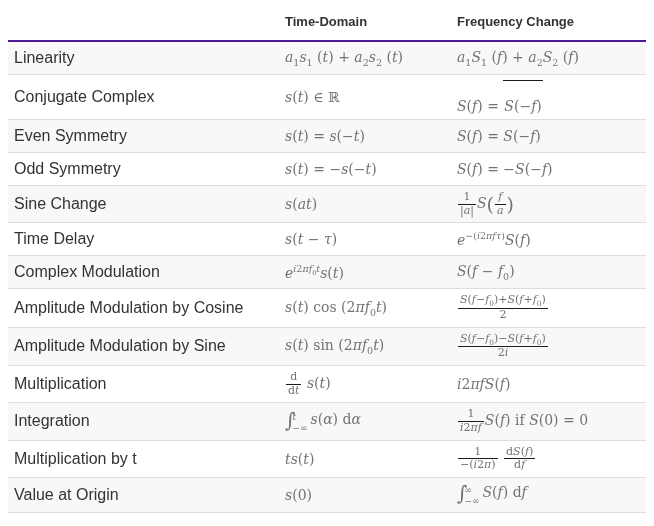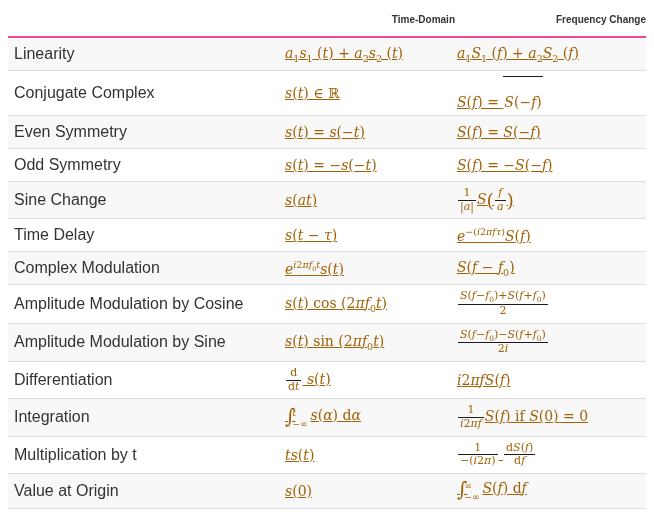--- a/index.html
+++ b/index.html
@@ -16,26 +16,26 @@
   table.props {
     border-collapse: collapse;
     width: 638px;
     table-layout: fixed;
   }
   col.col-prop { width: 275px; }
   col.col-time { width: 172px; }
   col.col-freq { width: 191px; }
 
   thead th {
-    text-align: right;
-    font-size: 10px;
+    text-align: left;
+    font-size: 13px;
     font-weight: bold;
     color: #333333;
     padding: 12px 0 11px 2px;
-    border-bottom: 2px solid #ec4899;
+    border-bottom: 2px solid #4c1d95;
   }
   thead th.first { padding-left: 6px; }
 
   tbody tr { background: #ffffff; }
   tbody tr:nth-child(odd) { background: #f8f8f8; }
 
   tbody td {
     border-bottom: 1px solid #dddddd;
     vertical-align: middle;
     padding: 5px 2px;
@@ -43,23 +43,22 @@
     color: #333333;
     overflow: hidden;
   }
   td.c-label { padding-left: 6px; min-height: 16px; }
   tbody tr td { height: 22px; }
 
   
   .m {
     font-family: "DejaVu Serif", serif;
     font-size: 14px;
-    color: #a16207;
+    color: #737373;
     white-space: nowrap;
-    text-decoration: underline;
   }
   .m .m-it { font-style: italic; }
   .m .m-rm { font-style: normal; }
   .m .m-big {
     font-style: normal;
     font-size: 20px;
     line-height: 1;
     vertical-align: middle;
   }
   .m .m-bp {
@@ -153,21 +152,21 @@
     <td class="c-label">Amplitude Modulation by Cosine</td>
     <td class="c-math m"><span class="m-it">s</span><span class="m-rm">(</span><span class="m-it">t</span><span class="m-rm">) cos (2</span><span class="m-it">π</span><span class="m-it">f</span><sub><span class="m-rm">0</span></sub><span class="m-it">t</span><span class="m-rm">)</span></td>
     <td class="c-math m"><span class="m-frac"><span class="m-num"><span class="m-it">S</span><span class="m-rm">(</span><span class="m-it">f</span><span class="m-rm">−</span><span class="m-it">f</span><sub><span class="m-rm">0</span></sub><span class="m-rm">)+</span><span class="m-it">S</span><span class="m-rm">(</span><span class="m-it">f</span><span class="m-rm">+</span><span class="m-it">f</span><sub><span class="m-rm">0</span></sub><span class="m-rm">)</span></span><span class="m-den"><span class="m-rm">2</span></span></span></td>
   </tr>
         <tr class="prop-row">
     <td class="c-label">Amplitude Modulation by Sine</td>
     <td class="c-math m"><span class="m-it">s</span><span class="m-rm">(</span><span class="m-it">t</span><span class="m-rm">) sin (2</span><span class="m-it">π</span><span class="m-it">f</span><sub><span class="m-rm">0</span></sub><span class="m-it">t</span><span class="m-rm">)</span></td>
     <td class="c-math m"><span class="m-frac"><span class="m-num"><span class="m-it">S</span><span class="m-rm">(</span><span class="m-it">f</span><span class="m-rm">−</span><span class="m-it">f</span><sub><span class="m-rm">0</span></sub><span class="m-rm">)−</span><span class="m-it">S</span><span class="m-rm">(</span><span class="m-it">f</span><span class="m-rm">+</span><span class="m-it">f</span><sub><span class="m-rm">0</span></sub><span class="m-rm">)</span></span><span class="m-den"><span class="m-rm">2</span><span class="m-it">i</span></span></span></td>
   </tr>
         <tr class="prop-row">
-    <td class="c-label">Differentiation</td>
+    <td class="c-label">Multiplication</td>
     <td class="c-math m"><span class="m-frac"><span class="m-num"><span class="m-rm">d</span></span><span class="m-den"><span class="m-rm">d</span><span class="m-it">t</span></span></span><span class="m-rm"> </span><span class="m-it">s</span><span class="m-rm">(</span><span class="m-it">t</span><span class="m-rm">)</span></td>
     <td class="c-math m"><span class="m-it">i</span><span class="m-rm">2</span><span class="m-it">π</span><span class="m-it">fS</span><span class="m-rm">(</span><span class="m-it">f</span><span class="m-rm">)</span></td>
   </tr>
         <tr class="prop-row">
     <td class="c-label">Integration</td>
     <td class="c-math m"><span class="m-big">∫</span><span class="m-ss"><span class="m-ssu"><span class="m-it">t</span></span><span class="m-ssd"><span class="m-rm">−∞</span></span></span><span class="m-it">s</span><span class="m-rm">(</span><span class="m-it">α</span><span class="m-rm">) d</span><span class="m-it">α</span></td>
     <td class="c-math m"><span class="m-frac"><span class="m-num"><span class="m-rm">1</span></span><span class="m-den"><span class="m-it">i</span><span class="m-rm">2</span><span class="m-it">π</span><span class="m-it">f</span></span></span><span class="m-it">S</span><span class="m-rm">(</span><span class="m-it">f</span><span class="m-rm">) if </span><span class="m-it">S</span><span class="m-rm">(0) = 0</span></td>
   </tr>
         <tr class="prop-row">
     <td class="c-label">Multiplication by t</td>

